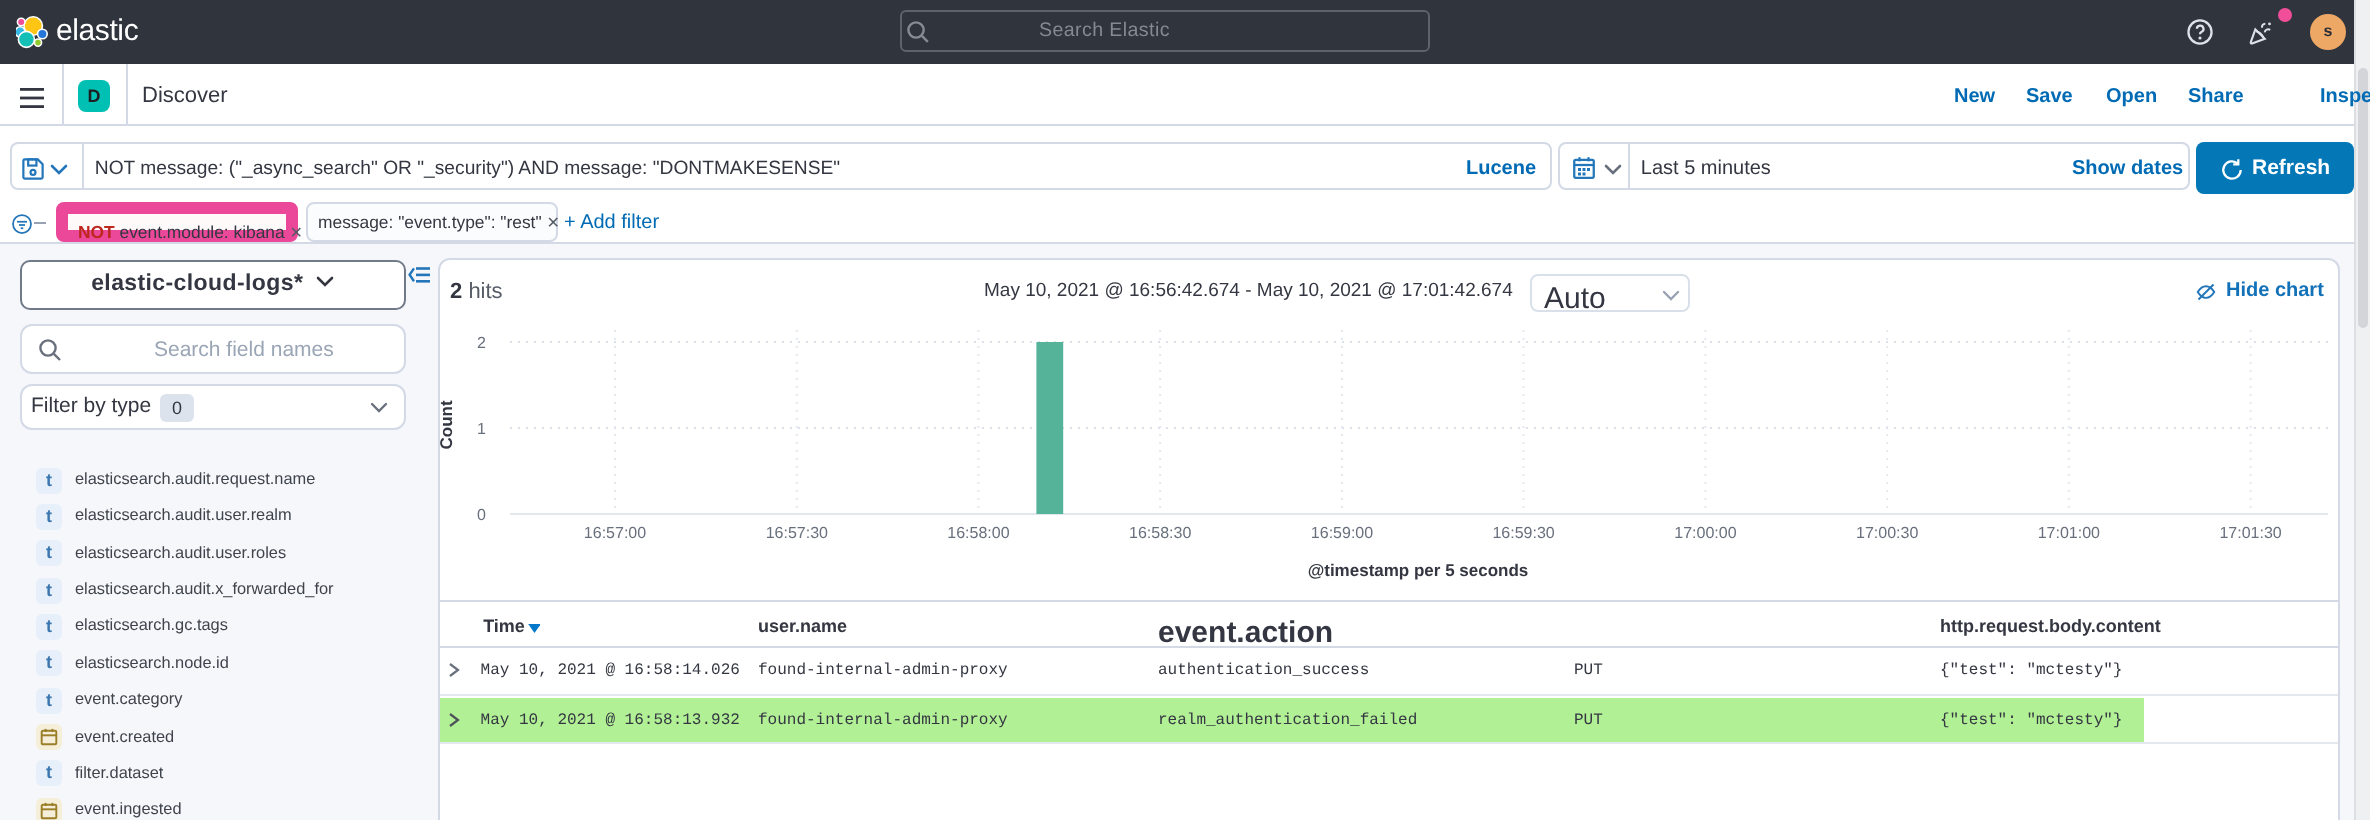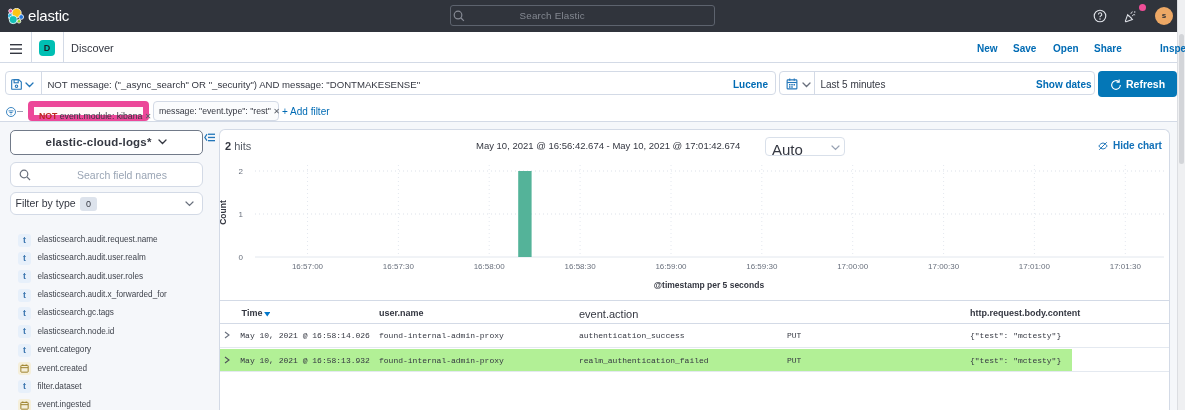--- a/index.html
+++ b/index.html
@@ -209,21 +209,21 @@
         <rect x="1.5" y="2.5" width="13" height="12" rx="1" fill="none" stroke="#9A7F28" stroke-width="1.7"></rect>
         <line x1="1.5" y1="6.5" x2="14.5" y2="6.5" stroke="#9A7F28" stroke-width="1.7"></line>
         <line x1="5" y1="0.8" x2="5" y2="3.6" stroke="#9A7F28" stroke-width="1.7"></line>
         <line x1="11" y1="0.8" x2="11" y2="3.6" stroke="#9A7F28" stroke-width="1.7"></line>
       </svg>
     </span>
     <span class="fname">event.ingested</span>
   </div>
 
 <div class="abs" style="left:225px;top:139.5px;font-size:11px;color:#343741;"><b>2</b> <span style="color:#565C66;">hits</span></div>
-<div class="abs" style="left:476px;top:140px;font-size:9.5px;color:#343741;">May 10, 2021 @ 16:56:42.674 - May 10, 2021 @ 17:01:42.674</div>
+<div class="abs" style="left:492px;top:140px;font-size:9.5px;color:#343741;">May 10, 2021 @ 16:56:42.674 - May 10, 2021 @ 17:01:42.674</div>
 <div class="abs" style="left:764.5px;top:136.6px;width:80px;height:19.7px;border:1px solid #D9E0EA;border-radius:4px;background:#fff;"></div>
 <div class="abs" style="left:772px;top:141px;font-size:15px;color:#343741;">Auto</div>
 <svg class="abs" style="left:831px;top:144.5px;" width="9" height="6" viewBox="0 0 9 6">
   <polyline points="1,1 4.5,4.5 8,1" fill="none" stroke="#98A2B3" stroke-width="1.2" stroke-linecap="round"></polyline>
 </svg>
 <svg class="abs" style="left:1096.5px;top:140px;" width="12" height="12" viewBox="0 0 16 16">
   <path d="M2.5 8 c1.6 -2.6 3.6 -3.9 5.5 -3.9 s3.9 1.3 5.5 3.9 c-1.6 2.6 -3.6 3.9 -5.5 3.9 s-3.9 -1.3 -5.5 -3.9 Z" fill="none" stroke="#2276B9" stroke-width="1.3"></path>
   <line x1="3" y1="13" x2="13" y2="3" stroke="#2276B9" stroke-width="1.3"></line>
 </svg>
 <div class="abs" style="left:1113px;top:140px;font-size:10px;font-weight:600;color:#1371B8;">Hide chart</div>
@@ -271,21 +271,21 @@
   <text x="490" y="128" font-size="8.5" font-weight="bold" fill="#343741" text-anchor="middle">@timestamp per 5 seconds</text>
 </svg>
 
 <div class="abs" style="left:220px;top:300px;width:949px;height:1px;background:#D3DAE6;"></div>
 <div class="abs" style="left:220px;top:322.5px;width:949px;height:1px;background:#D3DAE6;"></div>
 <div class="abs" style="left:241.6px;top:308px;font-size:9px;font-weight:700;color:#343741;">Time</div>
 <svg class="abs" style="left:263.5px;top:312px;" width="6.5" height="4.5" viewBox="0 0 7 5">
   <polygon points="0,0 7,0 3.5,5" fill="#0377CA"></polygon>
 </svg>
 <div class="abs" style="left:379px;top:308px;font-size:9px;font-weight:700;color:#343741;">user.name</div>
-<div class="abs" style="left:579px;top:308px;font-size:11px;font-weight:400;color:#343741;">event.action</div>
+<div class="abs" style="left:579px;top:308px;font-size:15px;font-weight:700;color:#343741;">event.action</div>
 <div class="abs" style="left:787px;top:308px;font-size:9px;font-weight:700;color:#343741;margin-top:40px;">http.request.method</div>
 <div class="abs" style="left:970px;top:308px;font-size:9px;font-weight:700;color:#343741;">http.request.body.content</div>
 
 <style>
   .mono { font-family:"Liberation Mono", monospace; font-size:8px; color:#343741; white-space:pre; }
 </style>
 
 <svg class="abs" style="left:224px;top:331px;" width="6" height="8" viewBox="0 0 6 8">
   <polyline points="1,1 5,4 1,7" fill="none" stroke="#69707D" stroke-width="1.1"></polyline>
 </svg>

